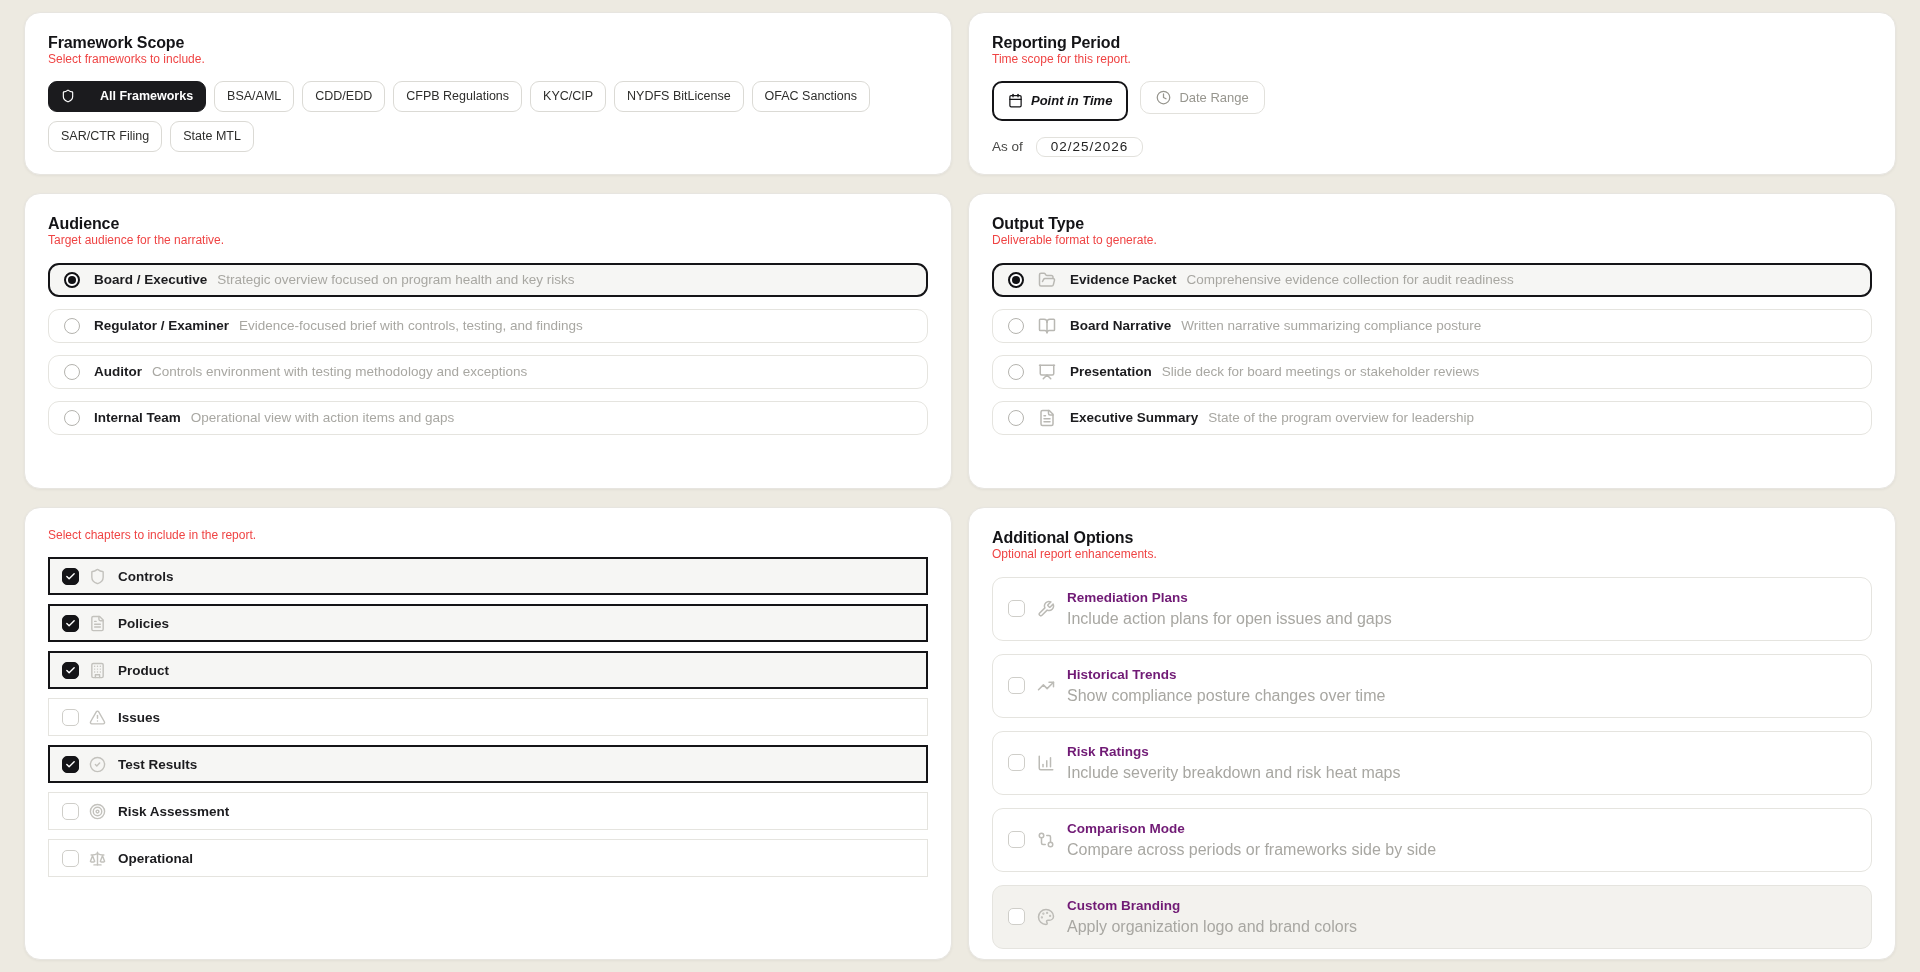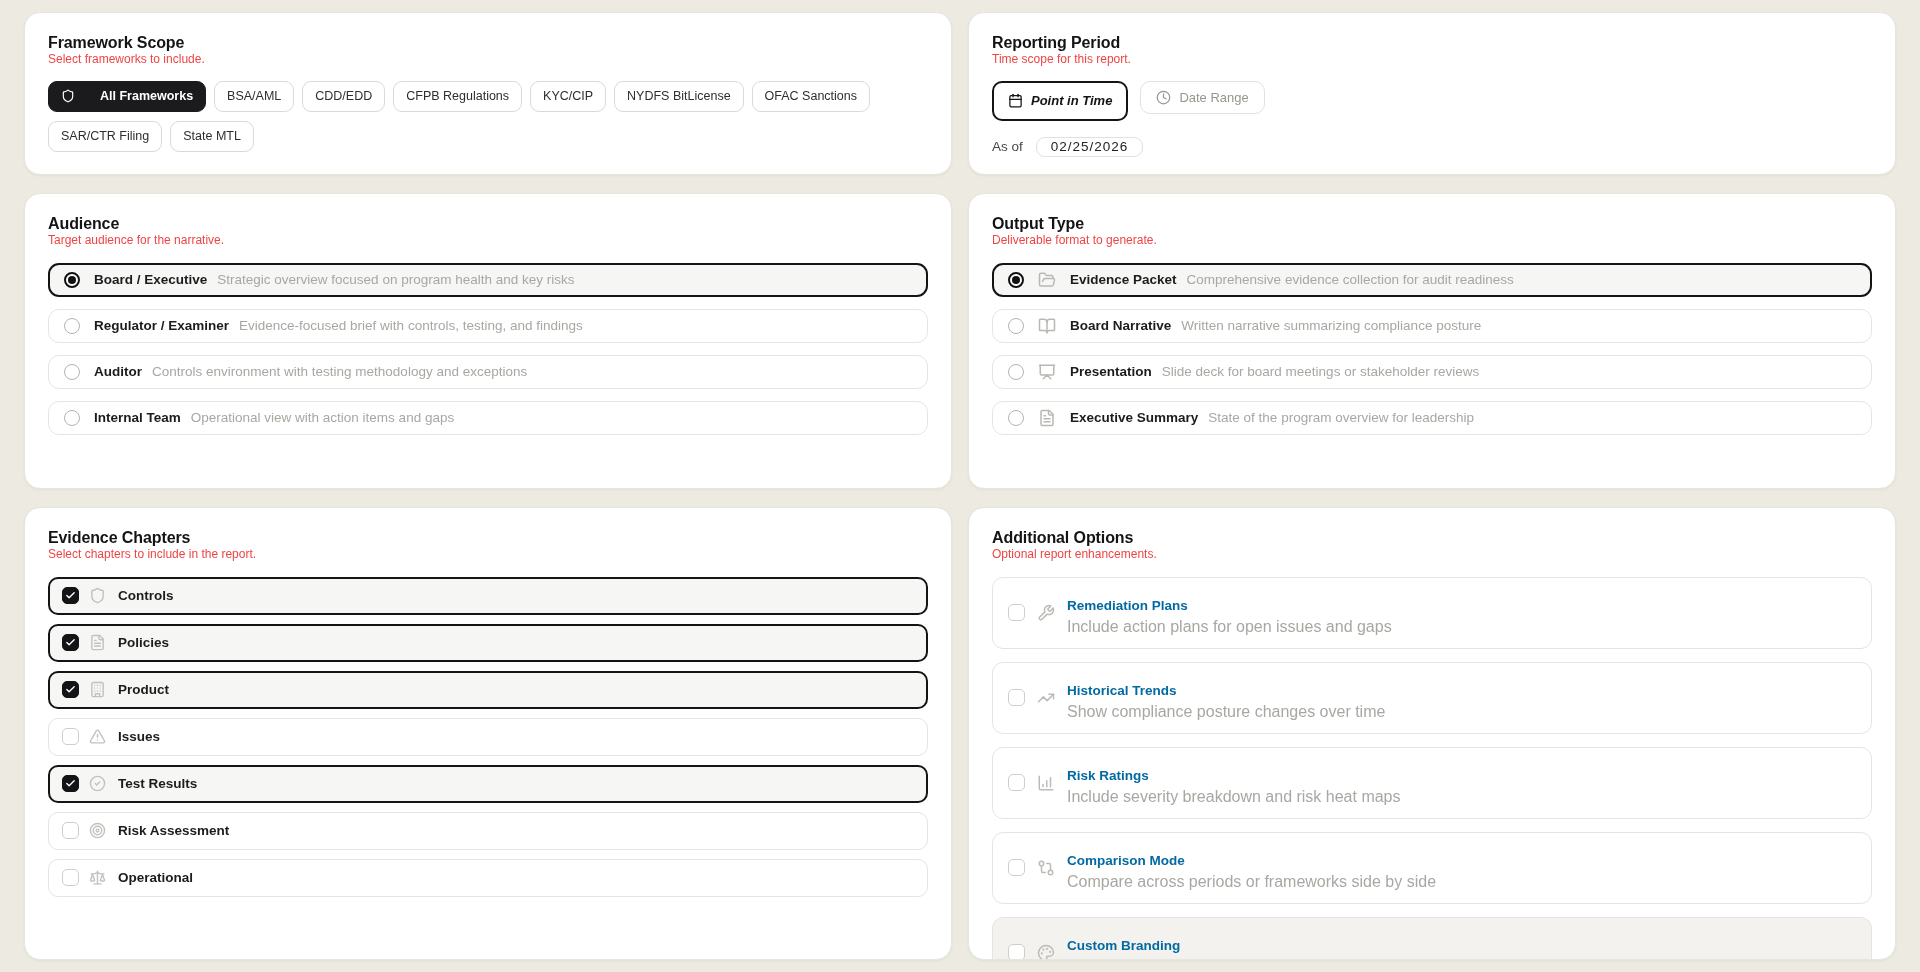--- a/index.html
+++ b/index.html
@@ -75,21 +75,21 @@
   }
   .radio.on { border:2px solid #111114; }
   .radio.on::after { content:""; position:absolute; inset:2px; background:#111114; border-radius:50%; }
   .opt-label { font-size:13.5px; font-weight:700; color:#1c1c1f; white-space:nowrap; margin-left:4px; }
   .opt-desc  { font-size:13.5px; color:#a8a7a2; white-space:nowrap; overflow:hidden; text-overflow:ellipsis; }
   .opt .icn  { color:#b9b8b3; display:flex; flex:none; margin-left:4px; }
   .opt .icn svg { width:18px; height:18px; }
 
   
   .chapters { gap:9px; margin-top:15px; }
-  .chap { height:38px; padding:0 13px; border-radius:10px; }
+  .chap { height:38px; padding:0 13px; border-radius:0; }
   .chap.sel { border:2px solid #141417; background:#f6f6f4; padding:0 12px; }
   .checkbox {
     width:17px; height:17px; flex:none;
     border:1.5px solid #cfcec9; border-radius:5px; background:#fff;
     display:flex; align-items:center; justify-content:center; color:#fff;
   }
   .checkbox.on { background:#141417; border-color:#141417; }
   .checkbox svg { width:11px; height:11px; }
   .chap .icn { color:#c3c2bd; display:flex; flex:none; margin-left:0; }
   .chap .icn svg { width:17px; height:17px; }
@@ -99,21 +99,21 @@
   .aopts { display:flex; flex-direction:column; gap:13px; margin-top:15px; }
   .aopt {
     display:flex; align-items:center; gap:12px;
     padding:12px 15px; min-height:63px;
     border:1px solid #e5e4df; border-radius:11px; background:#fff; cursor:pointer;
   }
   .aopt.hl { background:#f3f2ee; }
   .aopt .icn { color:#bcbbb6; display:flex; flex:none; }
   .aopt .icn svg { width:18px; height:18px; }
   .aopt-text { min-width:0; }
-  .aopt-title { font-size:13.5px; font-weight:700; color:#0369a1;margin-top:8px; }
+  .aopt-title { font-size:13.5px; font-weight:700; color:#701a75; }
   .aopt-desc  { font-size:16px; color:#a8a7a2; margin-top:5px; }
 </style>
 </head>
 <body>
 
 <div class="grid">
 
   <section class="panel">
     <div class="p-title">Framework Scope</div>
     <div class="p-sub">Select frameworks to include.</div>
@@ -259,21 +259,20 @@
               <path d="M16 17H8"></path>
             </svg>
           </span>
     <span class="opt-label">Executive Summary</span>
     <span class="opt-desc">State of the program overview for leadership</span>
   </div>
       </div>
   </section>
 
   <section class="panel">
-    <div class="p-title">Evidence Chapters</div>
     <div class="p-sub">Select chapters to include in the report.</div>
     <div class="opts chapters">
         <div class="opt chap sel">
     <span class="checkbox on">
             <svg fill="none" stroke="currentColor" stroke-width="3" stroke-linecap="round" stroke-linejoin="round" viewBox="0 0 24 24">
               <polyline points="20 6 9 17 4 12"></polyline>
             </svg>
           </span>
           <span class="icn">
             <svg fill="none" stroke="currentColor" stroke-width="2" stroke-linecap="round" stroke-linejoin="round" viewBox="0 0 24 24">

